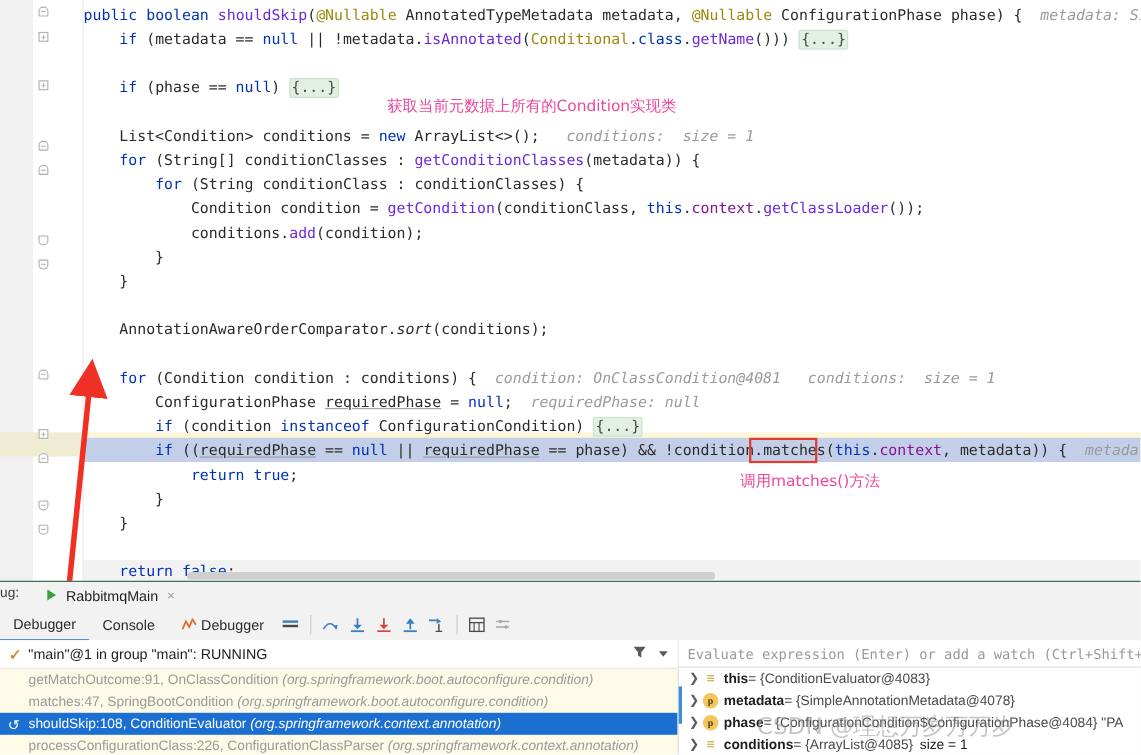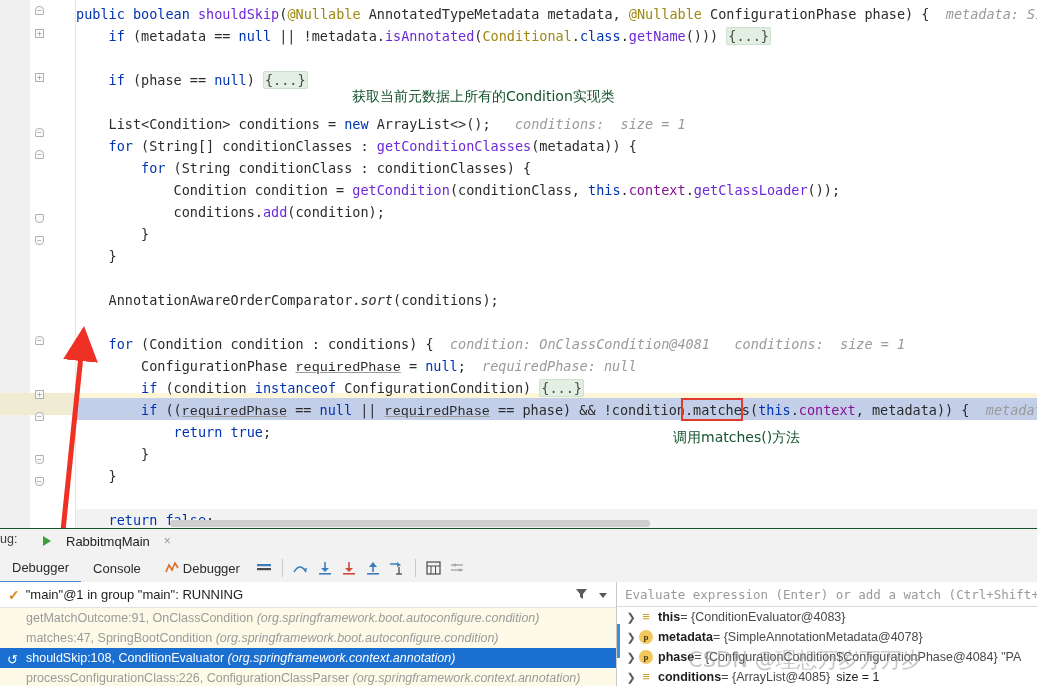--- a/index.html
+++ b/index.html
@@ -92,41 +92,41 @@
     position: absolute;
     left: 76px; width: 961px; height: 22px;
     background: #f2f2f2;
   }
 
   
   .kw   { color: #0033b3; }
   .ann  { color: #9e880d; }
   .fn   { color: #6d28d9; }
   .fld  { color: #871094; }
-  .ul   { text-decoration: underline; text-decoration-color: #9b9b9b; font-family: Liberation Mono, monospace; }
+  .ul   { text-decoration: underline; text-decoration-color: #9b9b9b; }
   .hint { color: #9a9a9a; font-style: italic; }
   .fold-inline {
     background: #e3efe3;
     border: 1px solid #cfe0cf;
     border-radius: 2px;
     color: #4a4a4a;
     padding: 0 1px;
   }
   .ital { font-style: italic; }
 
   .matches-box {
     position: absolute;
     border: 2px solid #e33a2e;
     box-sizing: border-box;
     pointer-events: none;
   }
 
   .cn-note {
     position: absolute;
-    color: #14532d;
+    color: #ec4899;
     font-family: "DejaVu Sans", sans-serif;
     font-size: 14px;
     white-space: nowrap;
   }
 
   .arrow-svg { position: absolute; left: 0; top: 0; pointer-events: none; }
 
   .editor-hscroll {
     position: absolute;
     left: 170px; top: 520px;
@@ -149,21 +149,21 @@
     background: #f2f2f2;
   }
   .dbg-label {
     position: absolute; left: 0px; top: 3px;
     font-size: 12.5px; color: #3c3c3c;
   }
   .run-tab {
     position: absolute; left: 38px; top: 1px;
     height: 22px;
     display: flex; align-items: center;
-    gap: 11px;
+    gap: 5px;
     padding: 0 8px 10px 4px;
     font-size: 13px; color: #1d1d1d;
     border-bottom: 2px solid #4a86c8;
   }
   .run-icon {
     width: 13px; height: 13px;
     position: relative;
     display: inline-block;
   }
   .run-icon::before {

